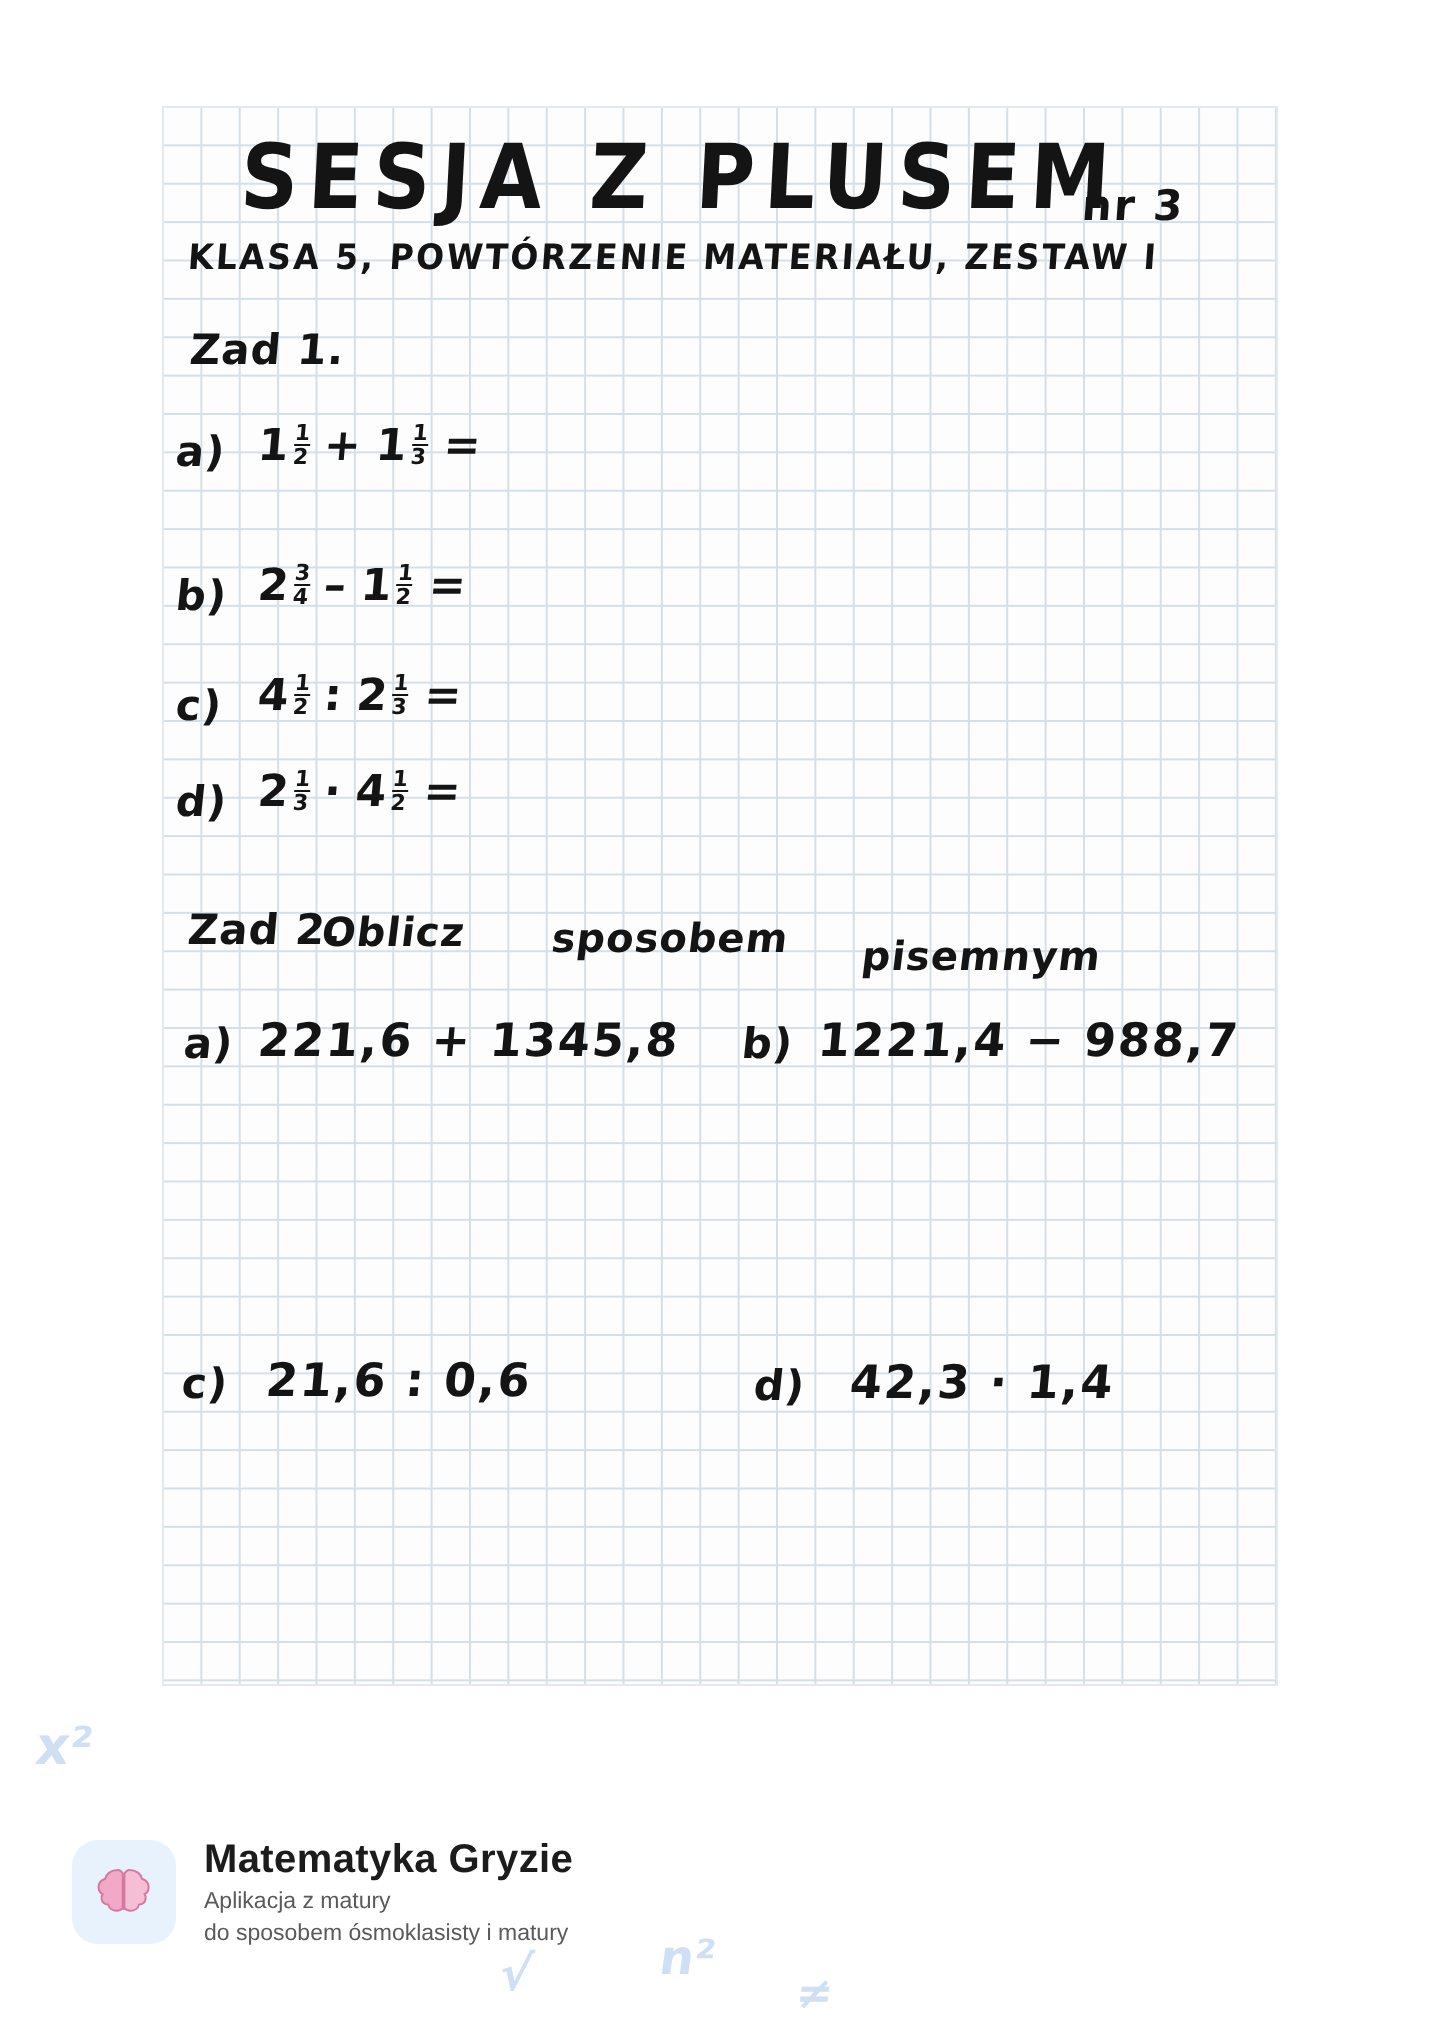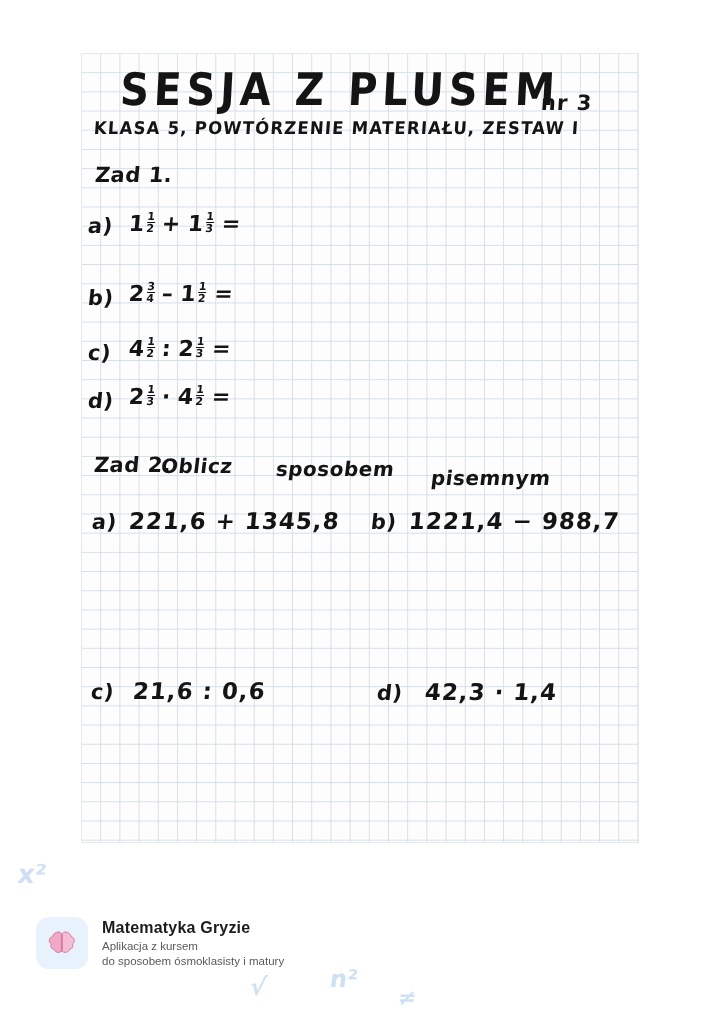--- a/index.html
+++ b/index.html
@@ -125,21 +125,21 @@
     left: 36px; top: 72px;
     display: flex; align-items: center; gap: 14px;
   }
   .brain-badge {
     width: 52px; height: 52px; border-radius: 13px;
     background: #e8f2fd;
     display: flex; align-items: center; justify-content: center;
   }
   .brand-txt { line-height: 1.35; }
   .brand-name {
-    font-size: 16px; font-weight: bold; color: #1c1c1c;
+    font-size: 20px; font-weight: bold; color: #1c1c1c;
     letter-spacing: .2px;
   }
   .brand-sub { font-size: 11.5px; color: #5a5a5a; }
 
   
   .doodle {
     position: absolute;
     color: #cfe0f5;
     font-family: "DejaVu Sans", sans-serif;
     font-size: 22px;
@@ -262,19 +262,19 @@
     <div class="brand">
       <div class="brain-badge">
         <svg width="30" height="28" viewBox="0 0 30 28" aria-hidden="true">
           <path d="M12 3c-3.6 0-6 2.1-6.4 4.4C3.6 8 2.3 9.6 2.3 11.6c0 1.5.8 2.8 2 3.5-.5.7-.7 1.5-.5 2.4.3 1.6 1.7 2.7 3.3 2.8.4 1.8 2.1 3.1 4.2 3.1 1.3 0 2.4-.5 3.1-1.3V4.8C13.7 3.6 12.9 3 12 3z" fill="#f2a9c8" stroke="#d4799f" stroke-width="1"></path>
           <path d="M17.6 3c3.6 0 6 2.1 6.4 4.4 2 .6 3.3 2.2 3.3 4.2 0 1.5-.8 2.8-2 3.5.5.7.7 1.5.5 2.4-.3 1.6-1.7 2.7-3.3 2.8-.4 1.8-2.1 3.1-4.2 3.1-1.3 0-2.4-.5-3.1-1.3V4.8C16 3.6 16.7 3 17.6 3z" fill="#f6bed4" stroke="#d4799f" stroke-width="1"></path>
           <path d="M14.9 6v17" stroke="#d4799f" stroke-width="1"></path>
         </svg>
       </div>
       <div class="brand-txt">
         <div class="brand-name">Matematyka Gryzie</div>
-        <div class="brand-sub">Aplikacja z kursem</div>
+        <div class="brand-sub">Aplikacja z matury</div>
         <div class="brand-sub">do sposobem ósmoklasisty i matury</div>
       </div>
     </div>
 
   </div>
 </div>
 
 </body></html>

